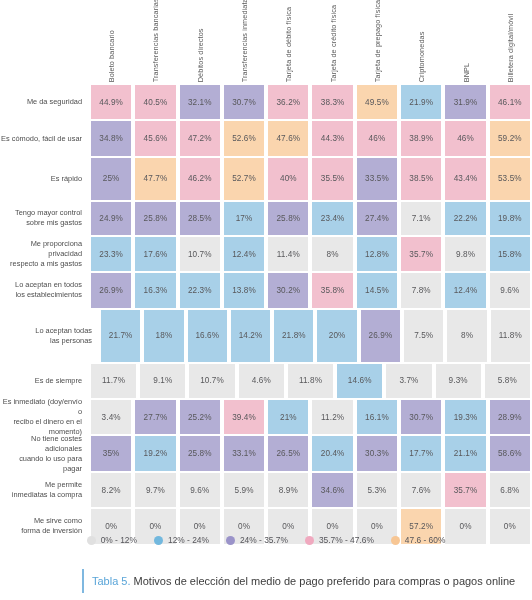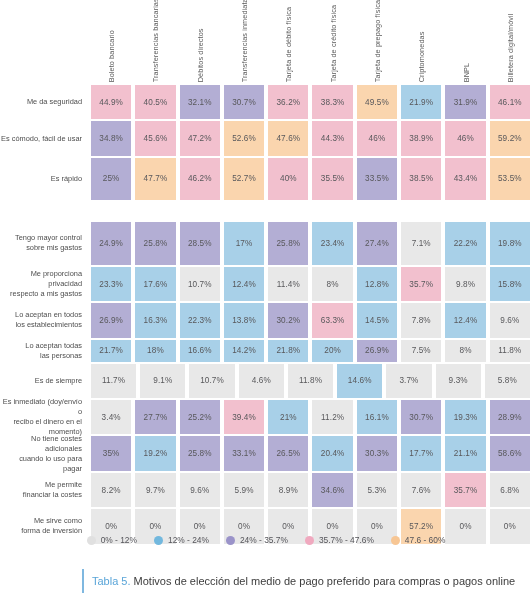--- a/index.html
+++ b/index.html
@@ -223,21 +223,21 @@
         <div class="cell" style="background: rgb(250, 213, 174);">47.7%</div>
         <div class="cell" style="background: rgb(242, 192, 206);">46.2%</div>
         <div class="cell" style="background: rgb(250, 213, 174);">52.7%</div>
         <div class="cell" style="background: rgb(242, 192, 206);">40%</div>
         <div class="cell" style="background: rgb(242, 192, 206);">35.5%</div>
         <div class="cell" style="background: rgb(179, 174, 212);">33.5%</div>
         <div class="cell" style="background: rgb(242, 192, 206);">38.5%</div>
         <div class="cell" style="background: rgb(242, 192, 206);">43.4%</div>
         <div class="cell" style="background: rgb(250, 213, 174);">53.5%</div>
       </div>
-      <div class="row" style="height: 45px; margin-top: 20px;">
+      <div class="row" style="height: 35px;">
         <div class="row-label">
           <div>
             <div>Tengo mayor control</div>
             <div>sobre mis gastos</div>
           </div>
         </div>
         <div class="cell" style="background: rgb(179, 174, 212);">24.9%</div>
         <div class="cell" style="background: rgb(179, 174, 212);">25.8%</div>
         <div class="cell" style="background: rgb(179, 174, 212);">28.5%</div>
         <div class="cell" style="background: rgb(168, 208, 232);">17%</div>
@@ -271,27 +271,27 @@
           <div>
             <div>Lo aceptan en todos</div>
             <div>los establecimientos</div>
           </div>
         </div>
         <div class="cell" style="background: rgb(179, 174, 212);">26.9%</div>
         <div class="cell" style="background: rgb(168, 208, 232);">16.3%</div>
         <div class="cell" style="background: rgb(168, 208, 232);">22.3%</div>
         <div class="cell" style="background: rgb(168, 208, 232);">13.8%</div>
         <div class="cell" style="background: rgb(179, 174, 212);">30.2%</div>
-        <div class="cell" style="background: rgb(242, 192, 206);">63.3%</div>
+        <div class="cell" style="background: rgb(242, 192, 206);">35.8%</div>
         <div class="cell" style="background: rgb(168, 208, 232);">14.5%</div>
         <div class="cell" style="background: rgb(232, 232, 232);">7.8%</div>
         <div class="cell" style="background: rgb(168, 208, 232);">12.4%</div>
         <div class="cell" style="background: rgb(232, 232, 232);">9.6%</div>
       </div>
-      <div class="row" style="height: 24px;">
+      <div class="row" style="height: 54px; padding-left: 10px;">
         <div class="row-label">
           <div>
             <div>Lo aceptan todas</div>
             <div>las personas</div>
           </div>
         </div>
         <div class="cell" style="background: rgb(168, 208, 232);">21.7%</div>
         <div class="cell" style="background: rgb(168, 208, 232);">18%</div>
         <div class="cell" style="background: rgb(168, 208, 232);">16.6%</div>
         <div class="cell" style="background: rgb(168, 208, 232);">14.2%</div>
@@ -351,21 +351,21 @@
         <div class="cell" style="background: rgb(168, 208, 232);">20.4%</div>
         <div class="cell" style="background: rgb(179, 174, 212);">30.3%</div>
         <div class="cell" style="background: rgb(168, 208, 232);">17.7%</div>
         <div class="cell" style="background: rgb(168, 208, 232);">21.1%</div>
         <div class="cell" style="background: rgb(179, 174, 212);">58.6%</div>
       </div>
       <div class="row" style="height: 36.4167px;">
         <div class="row-label">
           <div>
             <div>Me permite</div>
-            <div>financiar la costes</div>
+            <div>inmediatas la compra</div>
           </div>
         </div>
         <div class="cell" style="background: rgb(232, 232, 232);">8.2%</div>
         <div class="cell" style="background: rgb(232, 232, 232);">9.7%</div>
         <div class="cell" style="background: rgb(232, 232, 232);">9.6%</div>
         <div class="cell" style="background: rgb(232, 232, 232);">5.9%</div>
         <div class="cell" style="background: rgb(232, 232, 232);">8.9%</div>
         <div class="cell" style="background: rgb(179, 174, 212);">34.6%</div>
         <div class="cell" style="background: rgb(232, 232, 232);">5.3%</div>
         <div class="cell" style="background: rgb(232, 232, 232);">7.6%</div>

